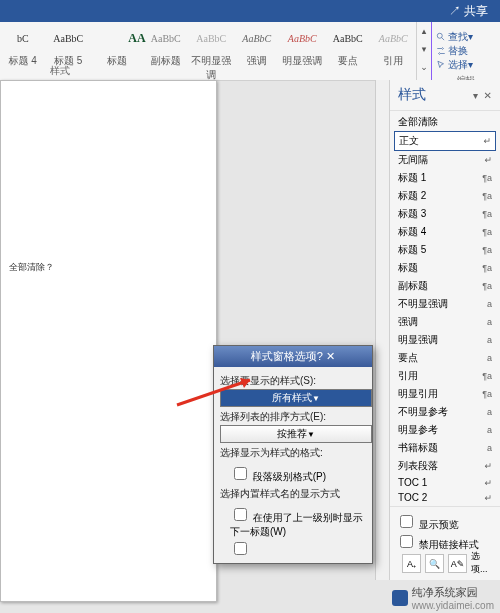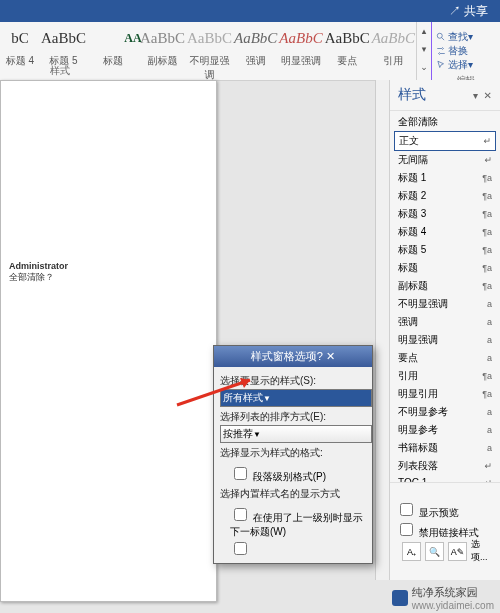--- a/index.html
+++ b/index.html
@@ -1,48 +1,48 @@
 <!DOCTYPE html>
 <html><head>
 <meta charset="utf-8">
 <style>
 html,body{margin:0;padding:0;font-family:"Microsoft YaHei",Arial,sans-serif;font-size:11px;background:#e6e6e6;width:500px;height:613px;overflow:hidden;position:relative}
 .topbar{background:#2b579a;color:#fff;height:22px;line-height:22px;text-align:right;padding-right:12px;font-size:12px}
 .ribbon{background:#f5f5f5;border-bottom:1px solid #d0d0d0;height:58px;display:flex}
 .style-gallery{display:flex;flex:1;overflow:hidden}
 .style-item{width:50px;text-align:center;padding:2px 1px;font-size:10px;color:#555}
-.style-item .preview{height:28px;display:flex;align-items:center;justify-content:center;font-size:15px;font-family:serif;color:#333}
+.style-item .preview{height:28px;display:flex;align-items:center;justify-content:center;font-size:10px;font-family:serif;color:#333}
 .style-item .name{font-size:10px;margin-top:2px}
 .style-scroll{width:14px;display:flex;flex-direction:column;border-left:1px solid #d0d0d0}
 .style-scroll div{height:18px;text-align:center;line-height:18px;color:#555;font-size:9px;cursor:pointer}
 .edit-group{width:60px;border-left:1px solid #8b5cf6;padding:8px 4px}
 .edit-row{display:flex;align-items:center;font-size:10px;color:#2b579a;line-height:14px;cursor:pointer}
 .edit-row svg{width:10px;height:10px;margin-right:2px}
 .group-label{position:absolute;top:64px;left:50px;font-size:10px;color:#666}
 .doc-area{position:absolute;left:0;top:80px;width:215px;height:520px;background:#fff;box-shadow:1px 1px 3px rgba(0,0,0,0.3);border:1px solid #bbb}
 .doc-content{padding:180px 6px 0 8px;font-size:9px;color:#333}
 .doc-author{font-weight:bold}
 .styles-pane{position:absolute;right:0;top:80px;width:110px;height:500px;background:#f5f5f5;border-left:1px solid #d0d0d0;display:flex;flex-direction:column}
 .pane-header{padding:6px 8px;font-size:14px;color:#2b579a;display:flex;justify-content:space-between;align-items:center;border-bottom:1px solid #e0e0e0}
 .pane-header .ctrls{font-size:10px;color:#666;cursor:pointer}
 .style-list{flex:1;overflow:auto;padding:2px 4px}
 .style-row{display:flex;justify-content:space-between;align-items:center;padding:2px 4px;font-size:10px;cursor:pointer}
 .style-row.selected{border:1px solid #2b579a;background:#fff}
 .style-row .mark{font-size:9px;color:#666}
-.pane-footer{padding:17px 6px;font-size:10px;border-top:1px solid #e0e0e0}
+.pane-footer{padding:5px 6px;font-size:10px;border-top:1px solid #e0e0e0}
 .pane-footer label{display:block;line-height:14px}
 .pane-icons{display:flex;gap:4px;padding:2px 6px}
 .pane-icons div{width:17px;height:17px;border:1px solid #c0c0c0;background:#fff;display:flex;align-items:center;justify-content:center;font-size:9px;cursor:pointer}
 
 .dialog{position:absolute;left:213px;top:345px;width:158px;background:#f0f0f0;border:1px solid #666;box-shadow:3px 3px 8px rgba(0,0,0,0.4);font-size:10px}
 .dlg-title{background:linear-gradient(#6b8cc4,#3a5a99);color:#fff;padding:3px 6px;display:flex;justify-content:center;align-items:center;font-size:11px}
 .dlg-title .x{cursor:pointer}
 .dlg-body{padding:4px 6px}
 .dlg-label{margin:3px 0 1px;color:#222}
-.dlg-combo{width:100%;border:1px solid #7a7a7a;background:linear-gradient(#fff,#e9e9e9);height:16px;display:flex;justify-content:flex-start;align-items:center;padding:0 2px;font-size:10px;cursor:pointer}
+.dlg-combo{width:100%;border:1px solid #7a7a7a;background:linear-gradient(#fff,#e9e9e9);height:16px;display:flex;justify-content:center;align-items:center;padding:0 2px;font-size:10px;cursor:pointer}
 .dlg-combo .arrow{font-size:8px}
 .dlg-combo.selected{background:#2b579a;color:#fff}
 .dlg-group{margin-top:4px;padding-left:10px}
 .dlg-check{display:block;line-height:14px}
 .arrow-annotation{position:absolute;left:172px;top:370px;pointer-events:none}
 .scrollbar-stub{position:absolute;right:110px;top:80px;width:14px;height:500px;background:#f0f0f0;border-left:1px solid #ccc}
 .watermark{position:absolute;right:6px;bottom:2px;display:flex;align-items:center;font-size:11px;color:#444;gap:4px}
 .watermark .wm-icon{width:16px;height:16px;background:#2b579a;border-radius:3px}
 .watermark .sub{font-size:10px;color:#888}
 </style>
@@ -117,21 +117,20 @@
         </svg>
       <span>选择</span> ▾
     </div>
     <div style="text-align:center;font-size:9px;color:#666;margin-top:2px">编辑</div>
   </div>
 </div>
 <div class="group-label">样式</div>
 
 <div class="doc-area">
   <div class="doc-content">
-    <div class="doc-author">Administrator</div>
     <div>全部清除？</div>
   </div>
 </div>
 
 <div class="scrollbar-stub"></div>
 
 <div class="styles-pane">
   <div class="pane-header">
     <span>样式</span>
     <span class="ctrls">

